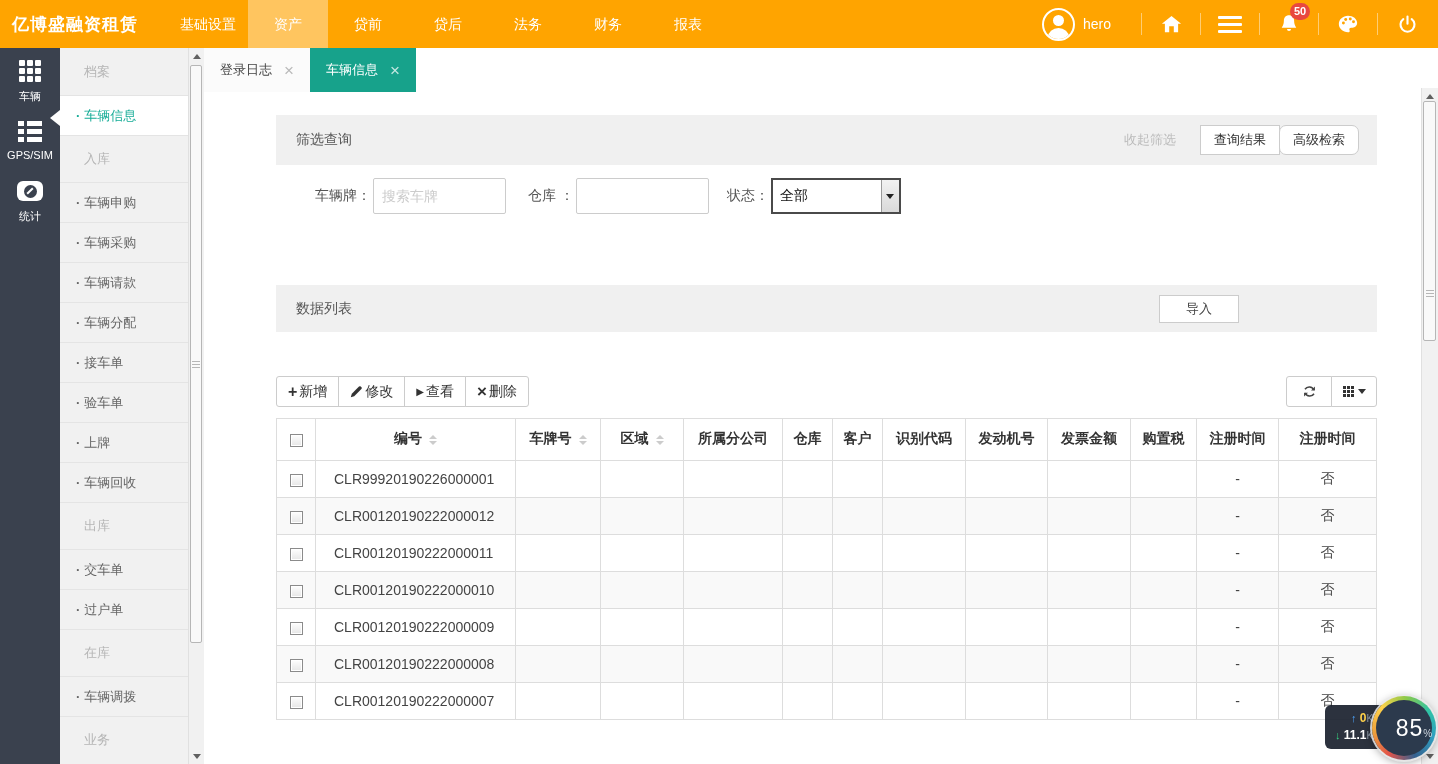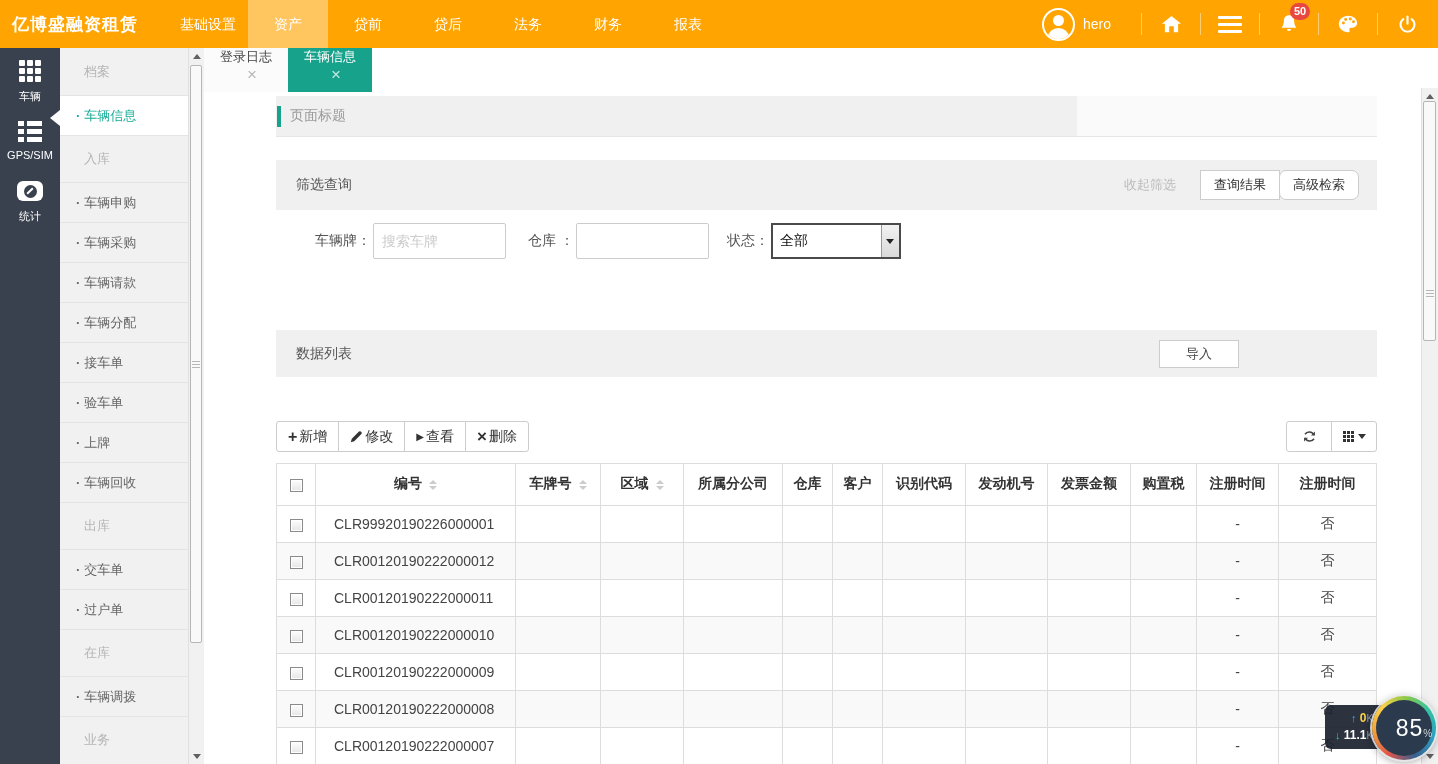--- a/index.html
+++ b/index.html
@@ -65,21 +65,21 @@
   #sidebar-sb .grip { top:295px; }
   #main-sb { left:1421px; top:88px; bottom:0; width:17px; z-index:20; }
   #main-sb .thumb { top:13px; height:240px; }
   #main-sb .grip { top:188px; }
   #sidebar-sb .ar.up, #main-sb .ar.up { top:0; }
   #sidebar-sb .ar.down, #main-sb .ar.down { bottom:0; }
 
   
   .main { flex:1; background:#fff; position:relative; overflow:hidden; }
   .tabstrip { height:44px; display:flex; background:#fff; }
-  .tab { height:44px; display:flex; align-items:center; padding:0 16px; font-size:13px; color:#444; background:#fbfbfb; cursor:pointer;flex-direction:column; }
+  .tab { height:44px; display:flex; align-items:center; padding:0 16px; font-size:13px; color:#444; background:#fbfbfb; cursor:pointer; }
   .tab .tab-x { margin-left:12px; color:#b9b9b9; font-size:17px; line-height:1; cursor:pointer; }
   .tab.active { background:#17a28b; color:#fff; }
   .tab.active .tab-x { color:rgba(255,255,255,.75); }
 
   .content { position:relative; }
   .panel-w { width:1101px; margin-left:72px; }
 
   .page-titlebar { margin-top:4px; height:41px; display:flex; align-items:center;
       background:linear-gradient(90deg,#f0f0f0 0,#f0f0f0 801px,#fafafa 801px);
       border-bottom:1px solid #e6e6e6; }
@@ -348,24 +348,20 @@
           <span class="tab-x">×</span>
         </div>
         <div class="tab active">
           <span>车辆信息</span>
           <span class="tab-x">×</span>
         </div>
       </div>
 
       <div class="content">
 
-        <div class="page-titlebar panel-w">
-          <span class="title-accent"></span>
-          <span class="page-title">页面标题</span>
-        </div>
 
         <div class="filter-panel panel-w">
           <div class="filter-head">
             <span class="filter-head-label">筛选查询</span>
             <span class="collapse-link">收起筛选</span>
             <button class="fh-btn">查询结果</button>
             <button class="fh-btn">高级检索</button>
           </div>
           <div class="filter-body">
               <div class="f-group">

